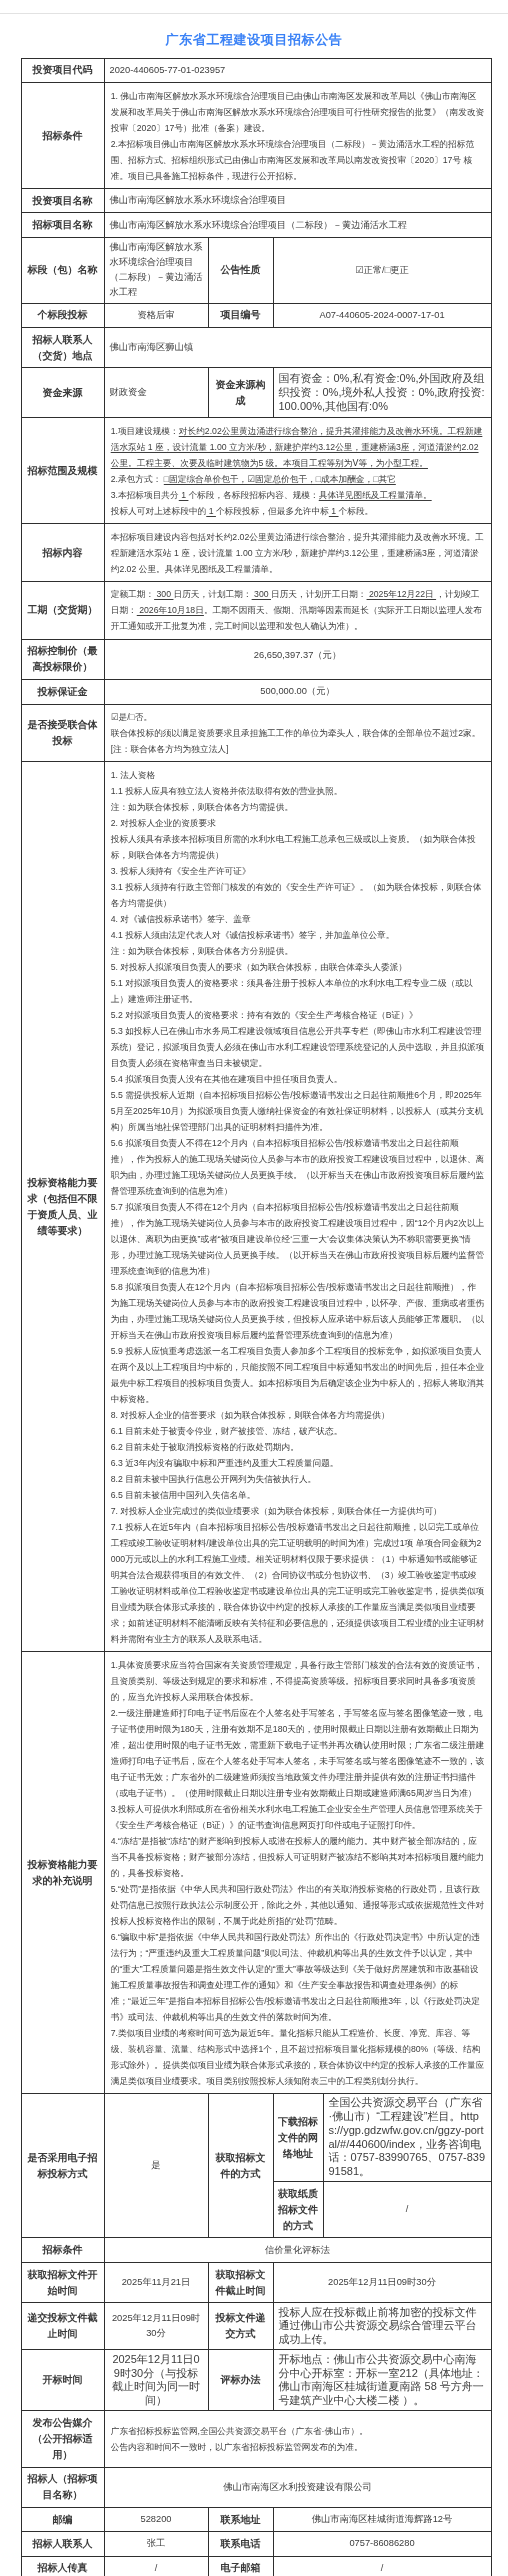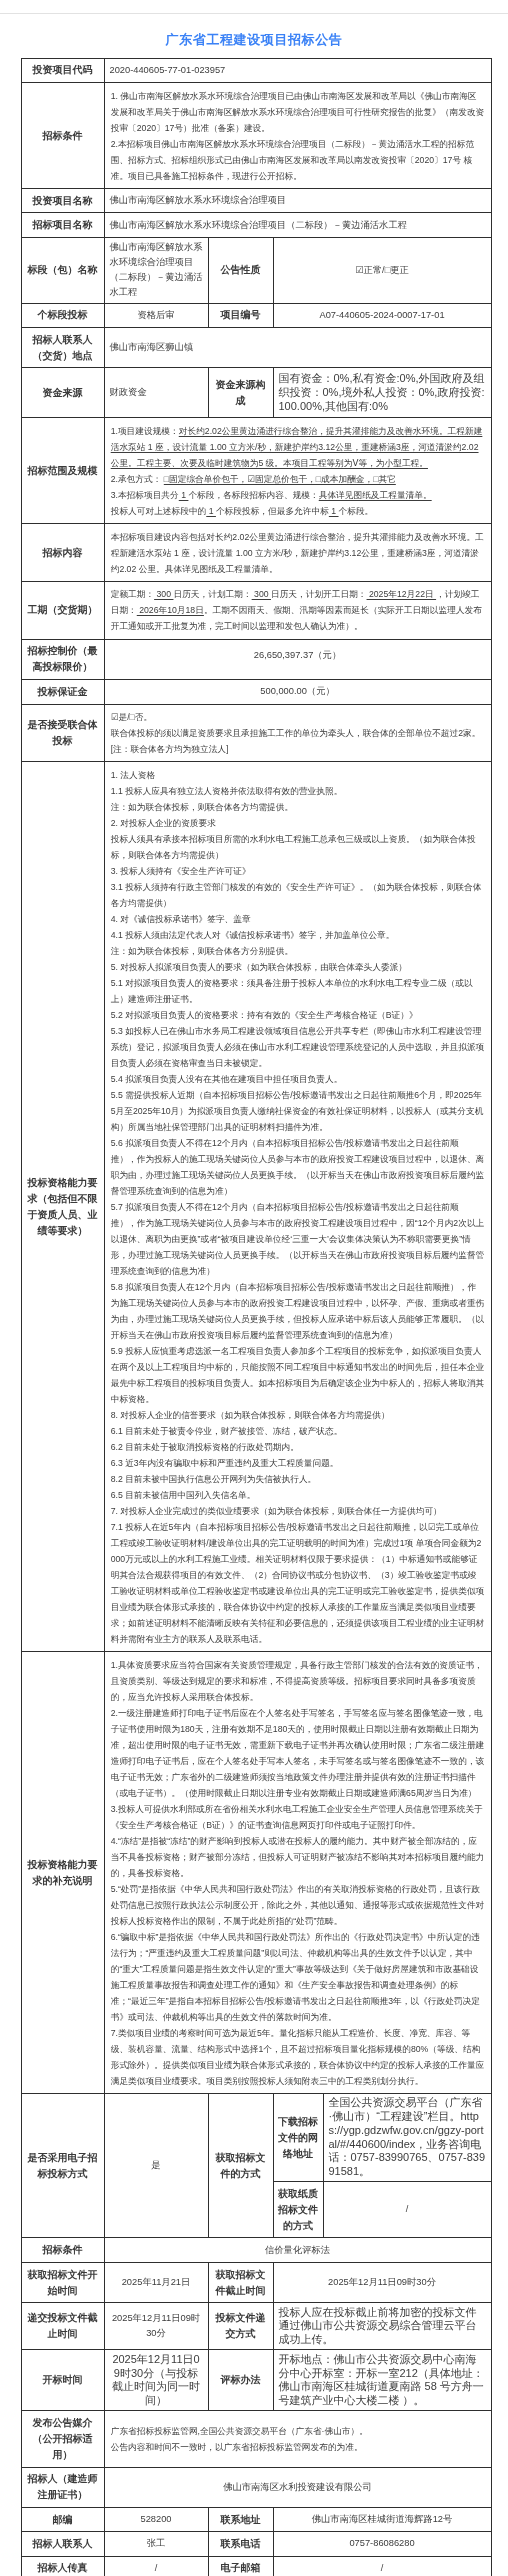--- a/index.html
+++ b/index.html
@@ -233,21 +233,21 @@
 
   <tr style="height:46px">
     <td class="lbl">发布公告媒介（公开招标适用）</td>
     <td colspan="4" class="para-cell">
           <p class="para">广东省招标投标监管网,全国公共资源交易平台（广东省·佛山市）。</p>
           <p class="para">公告内容和时间不一致时，以广东省招标投标监管网发布的为准。</p>
         </td>
   </tr>
 
   <tr style="height:31px">
-    <td class="lbl">招标人（建造师注册证书）</td>
+    <td class="lbl">招标人（招标项目名称）</td>
     <td colspan="4" class="c">佛山市南海区水利投资建设有限公司</td>
   </tr>
 
   <tr style="height:20.5px">
     <td class="lbl">邮编</td>
     <td class="c">528200</td>
     <td class="lbl">联系地址</td>
     <td colspan="2" class="c">佛山市南海区桂城街道海辉路12号</td>
   </tr>
 

